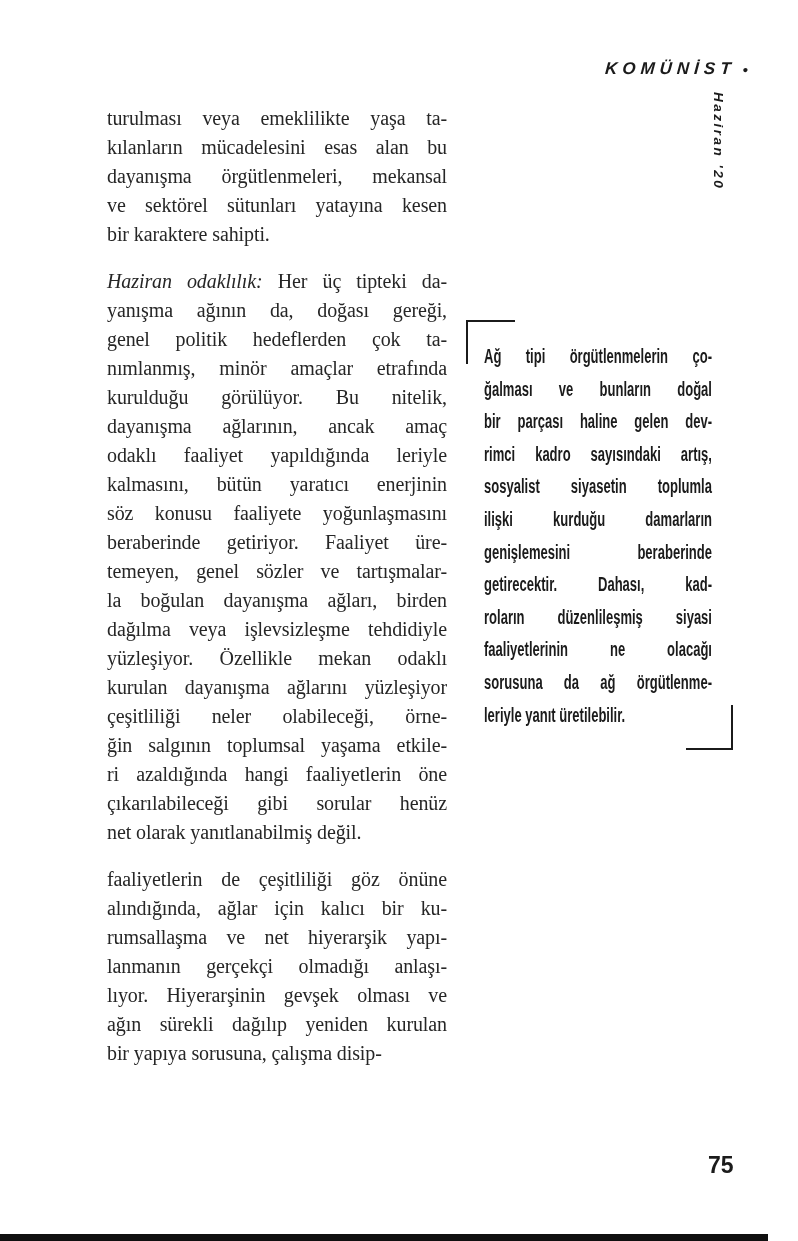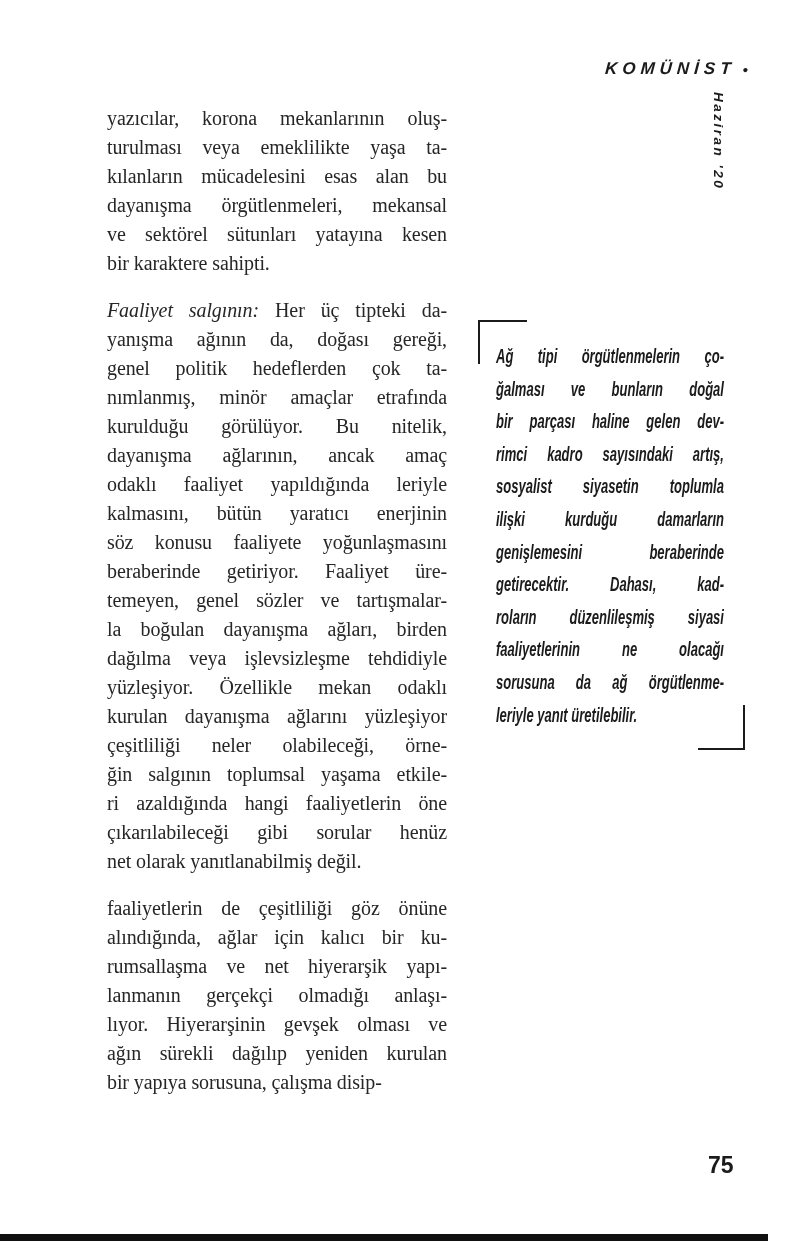--- a/index.html
+++ b/index.html
@@ -42,21 +42,21 @@
   .para:last-child{margin-bottom:0;}
   .tline{
     text-align:justify;
     text-align-last:justify;
     height:29px;overflow:visible;white-space:nowrap;
   }
   .tline.last{text-align-last:left;}
   .tline em{font-style:italic;}
   
   .pull-quote{
-    position:absolute;left:496px;top:340px;width:228px;font-style:italic;
+    position:absolute;left:484px;top:340px;width:228px;
   }
   .quote-text{
     width:350px;
     transform:scaleX(0.6514);
     transform-origin:left top;
     font-family:"Liberation Sans", sans-serif;
     font-weight:700;
     font-size:20px;line-height:32.6px;
     color:#1b1b1b;
   }
@@ -95,29 +95,28 @@
 
   <div class="masthead">
     <span>KOMÜNİST</span>
     <span class="dot">•</span>
   </div>
 
   <div class="issue-date">Haziran '20</div>
 
   <div class="article">
     <div class="para">
-        <div class="tline">yazıcılar, korona mekanlarının oluş-</div>
         <div class="tline">turulması veya emeklilikte yaşa ta-</div>
         <div class="tline">kılanların mücadelesini esas alan bu</div>
         <div class="tline">dayanışma örgütlenmeleri, mekansal</div>
         <div class="tline">ve sektörel sütunları yatayına kesen</div>
         <div class="tline last">bir karaktere sahipti.</div>
       </div>
     <div class="para">
-        <div class="tline"><em>Faaliyet salgının:</em> Her üç tipteki da-</div>
+        <div class="tline"><em>Haziran odaklılık:</em> Her üç tipteki da-</div>
         <div class="tline">yanışma ağının da, doğası gereği,</div>
         <div class="tline">genel politik hedeflerden çok ta-</div>
         <div class="tline">nımlanmış, minör amaçlar etrafında</div>
         <div class="tline">kurulduğu görülüyor. Bu nitelik,</div>
         <div class="tline">dayanışma ağlarının, ancak amaç</div>
         <div class="tline">odaklı faaliyet yapıldığında leriyle</div>
         <div class="tline">kalmasını, bütün yaratıcı enerjinin</div>
         <div class="tline">söz konusu faaliyete yoğunlaşmasını</div>
         <div class="tline">beraberinde getiriyor. Faaliyet üre-</div>
         <div class="tline">temeyen, genel sözler ve tartışmalar-</div>

